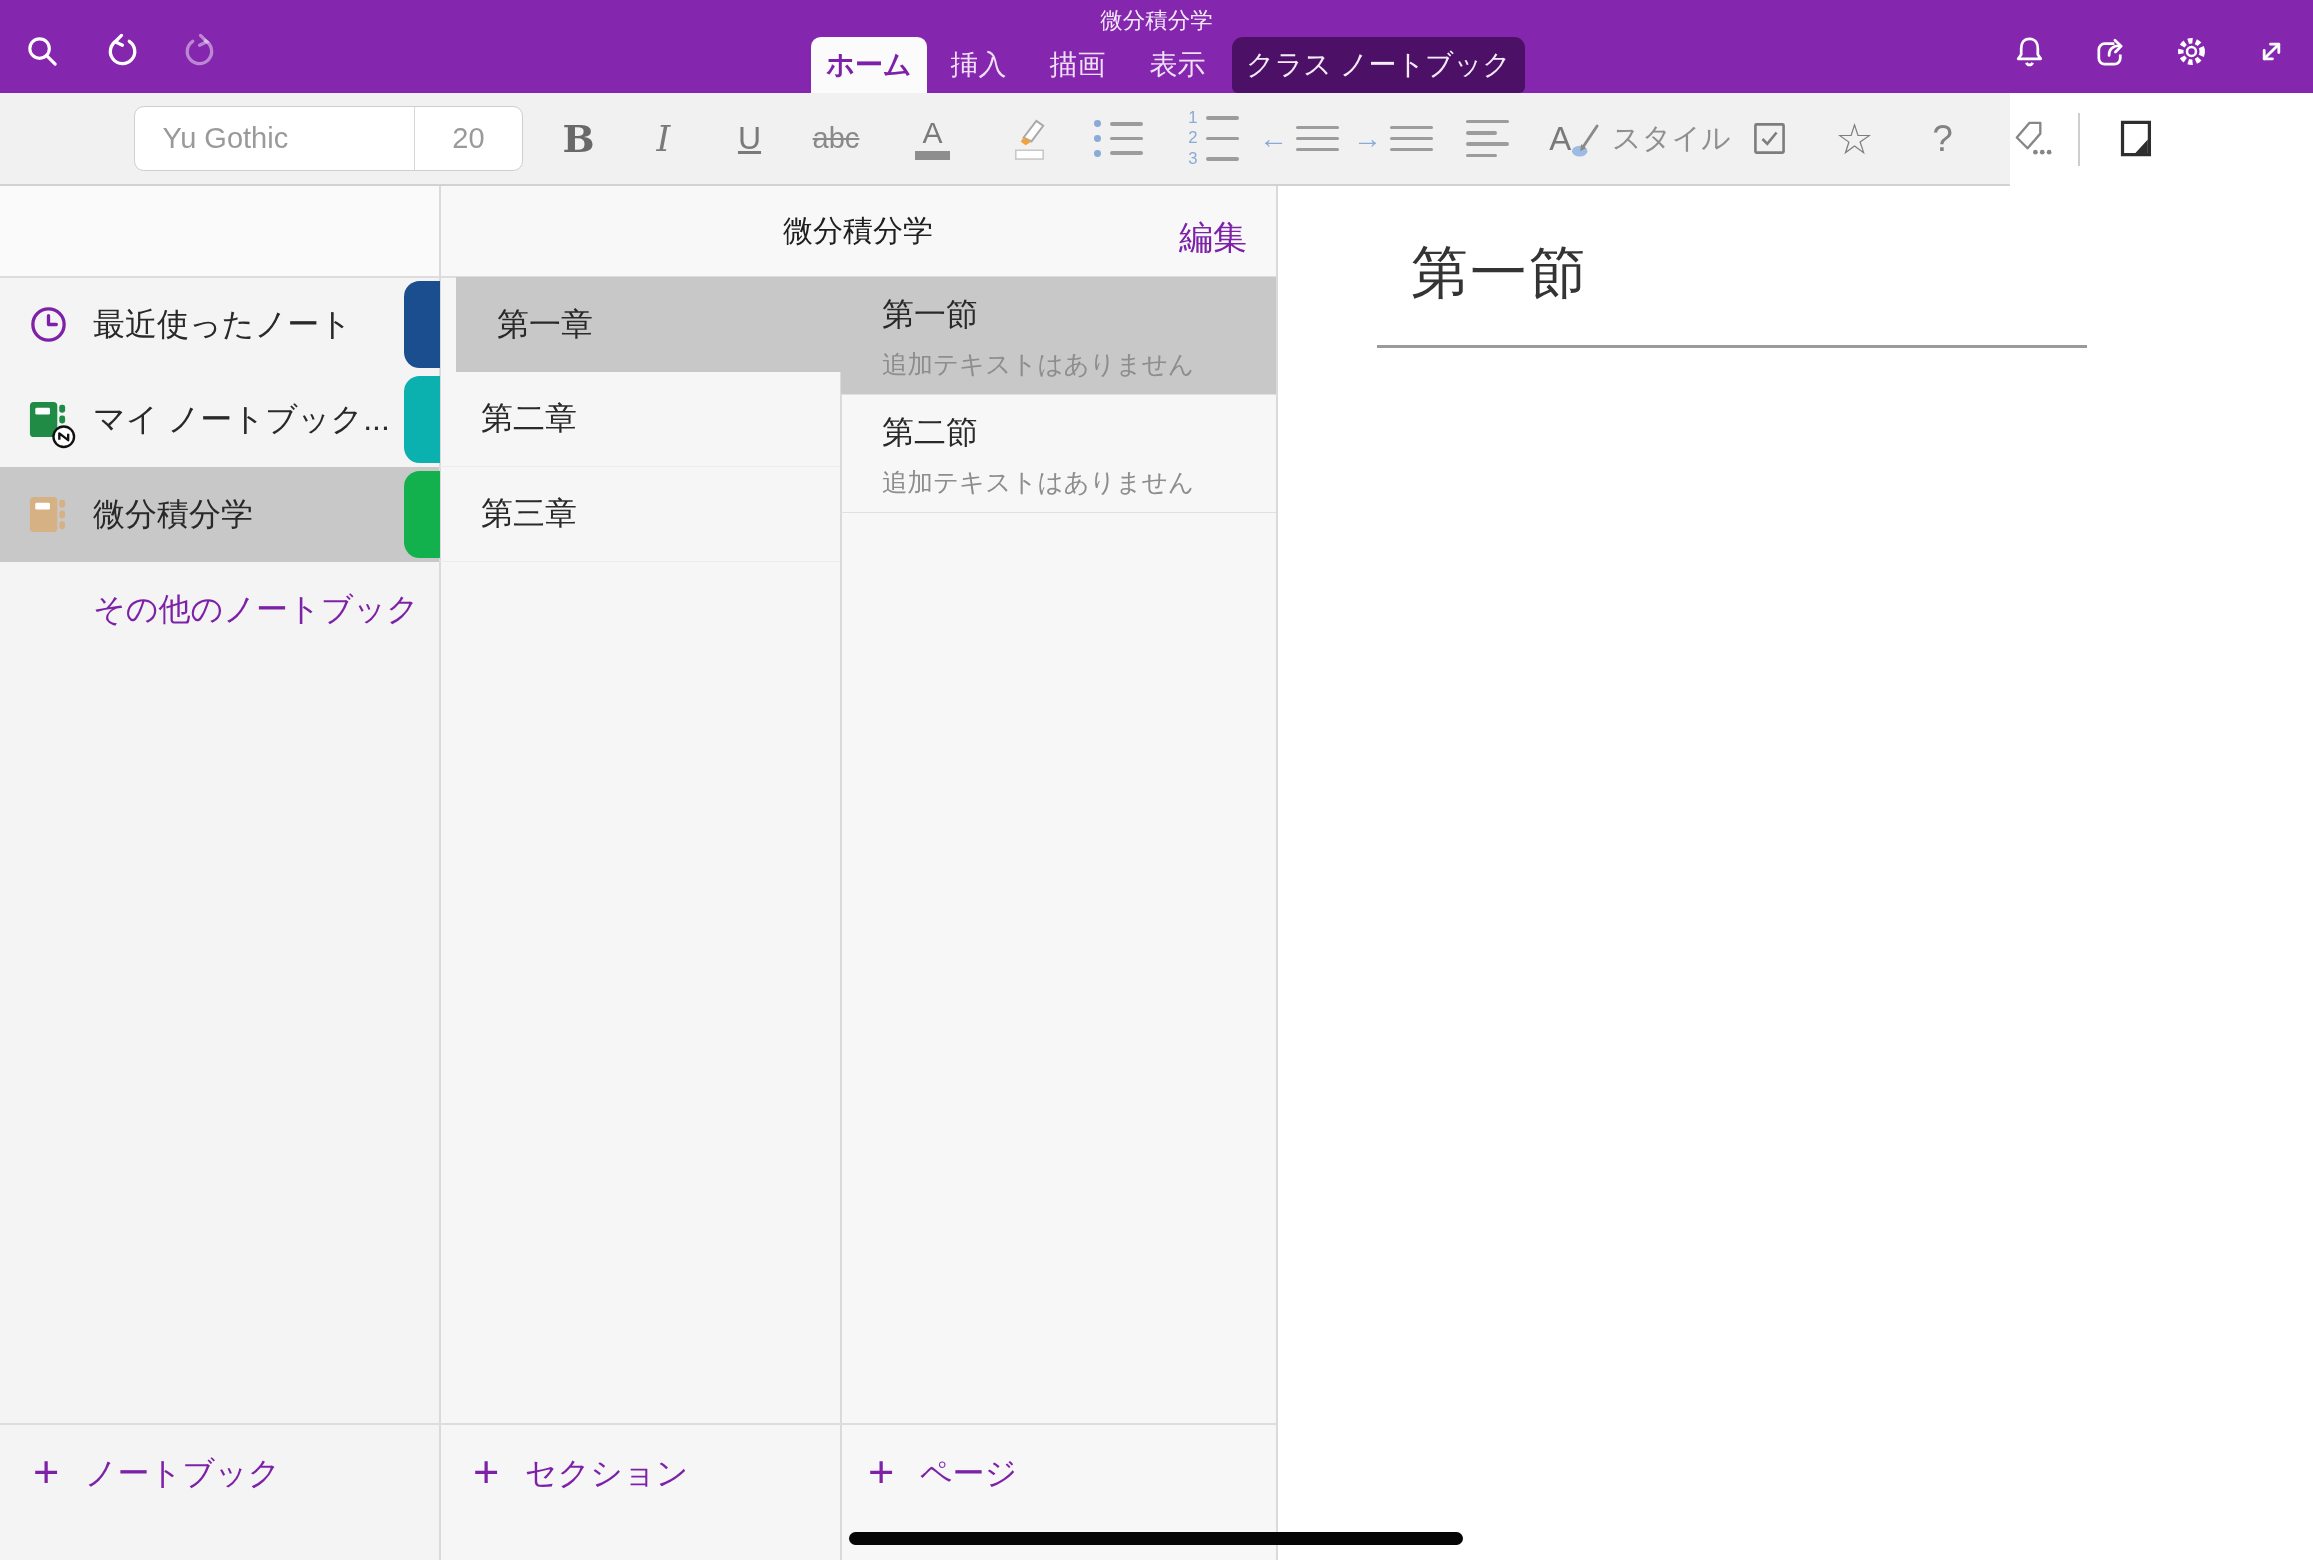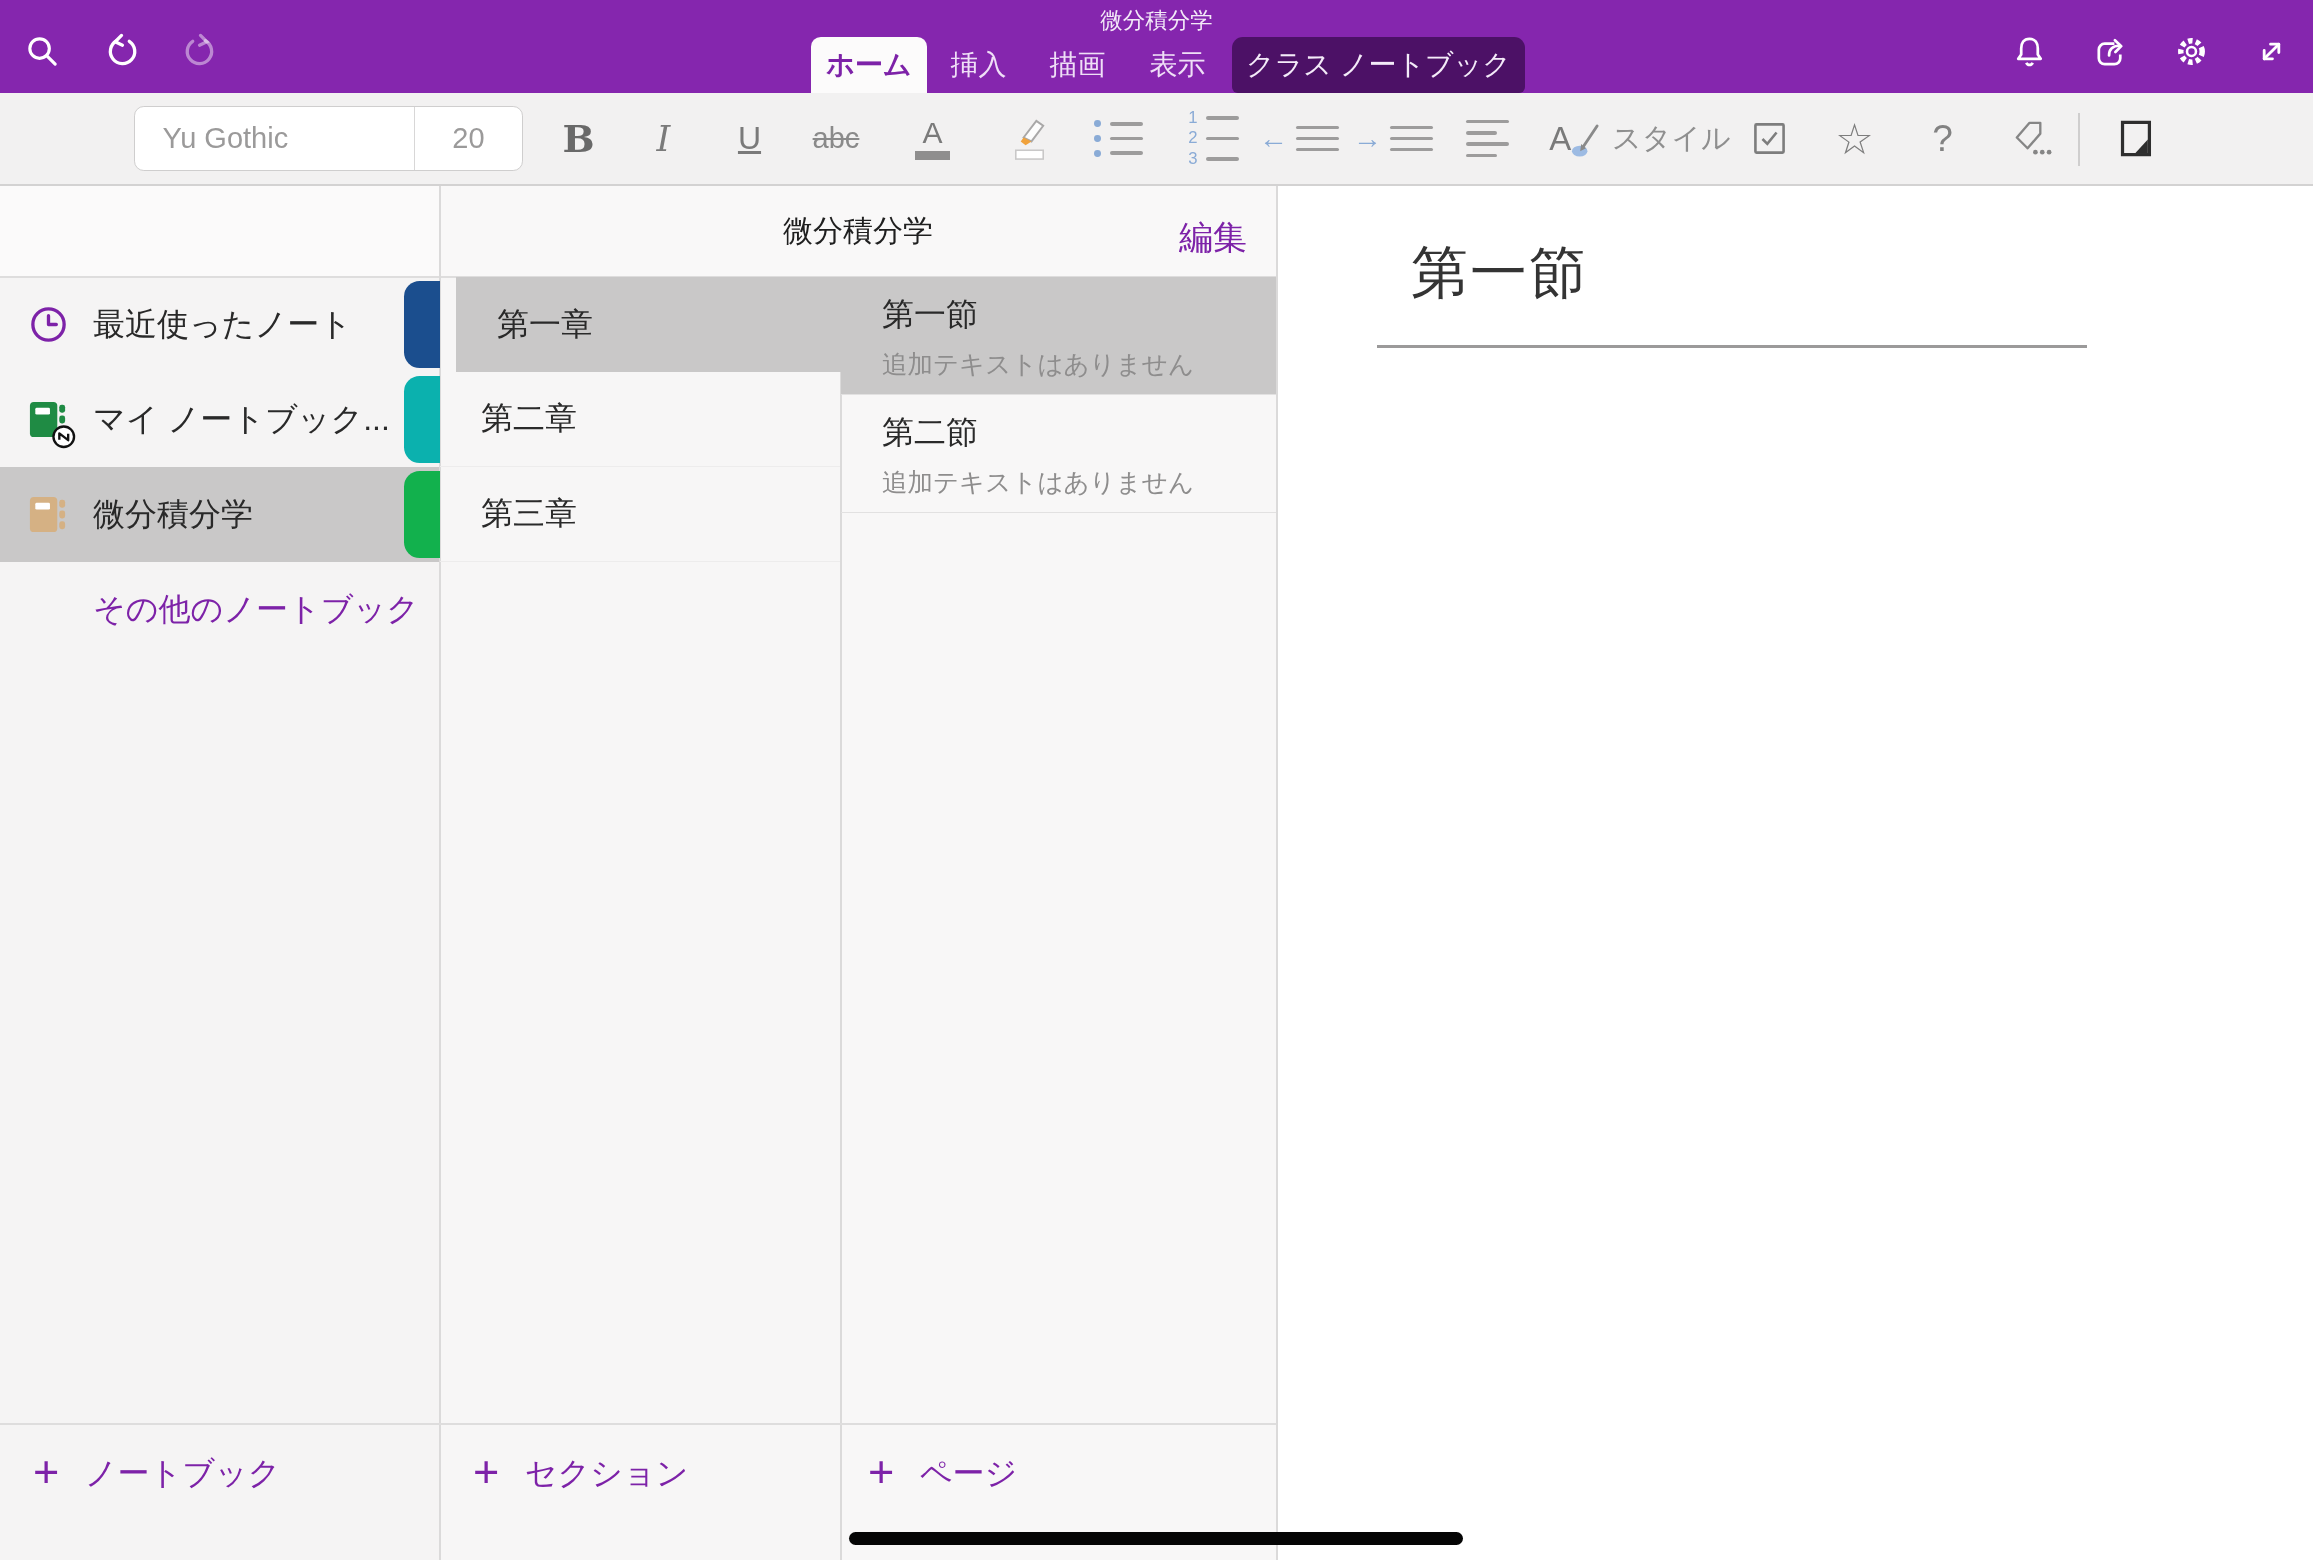--- a/index.html
+++ b/index.html
@@ -9,21 +9,21 @@
   
   .topbar{position:absolute;left:0;top:0;width:2313px;height:93px;background:var(--topbar-purple,#8526AE);}
   .doc-title{position:absolute;left:0;top:4.9px;width:100%;text-align:center;font-size:22.5px;color:#F3E9F8;}
   .tb-icon{position:absolute;top:31px;width:41px;height:41px;display:flex;align-items:center;justify-content:center;cursor:pointer;}
   .tb-icon svg{width:39px;height:39px;}
   .ribbon-tab{position:absolute;top:37px;height:56px;display:flex;align-items:center;justify-content:center;font-size:28px;color:#EFDFF7;cursor:pointer;margin-left:9px;}
   .ribbon-tab.selected{background:#FCFBFB;border-radius:9.8px 9.8px 0 0;color:var(--accent-purple,#7D22A8);font-weight:600;}
   .ribbon-tab.dark{background:var(--dark-tab-purple,#4C1166);border-radius:10.8px 10.8px 5.9px 5.9px;color:#F4EBF9;}
 
   
-  .ribbon{position:absolute;left:0;top:93px;width:2313px;height:93px;background:#F2F1F1;border-bottom:2px solid #D3D2D2;}
+  .ribbon{position:absolute;left:0;top:93px;width:2010px;height:93px;background:#F2F1F1;border-bottom:2px solid #D3D2D2;}
   .font-box{position:absolute;left:134px;top:12.7px;width:389px;height:65px;background:#fff;border:1.6px solid #CFCECE;border-radius:9.8px;display:flex;align-items:stretch;cursor:pointer;}
   .font-name{flex:1;display:flex;align-items:center;padding-left:27.4px;font-size:29px;color:#9B9A9A;}
   .font-size{width:108px;border-left:1.6px solid #D8D7D7;display:flex;align-items:center;justify-content:center;font-size:29px;color:#9B9A9A;}
   .tbtn{position:absolute;top:0;height:91px;display:flex;align-items:center;justify-content:center;color:#6E6E6E;cursor:pointer;}
   .glyph-b{font-family:"DejaVu Serif","Liberation Serif",serif;font-size:38px;font-weight:bold;color:#696969;}
   .glyph-i{font-family:"DejaVu Serif","Liberation Serif",serif;font-size:35px;font-style:italic;color:#7A7A7A;}
   .glyph-u{font-size:32px;color:#7A7A7A;text-decoration:underline;}
   .glyph-abc{font-size:29px;color:#8A8A8A;text-decoration:line-through;}
   .fc-stack{display:flex;flex-direction:column;align-items:center;}
   .fc-stack .fc-a{font-size:30px;color:#7A7A7A;line-height:31px;}

